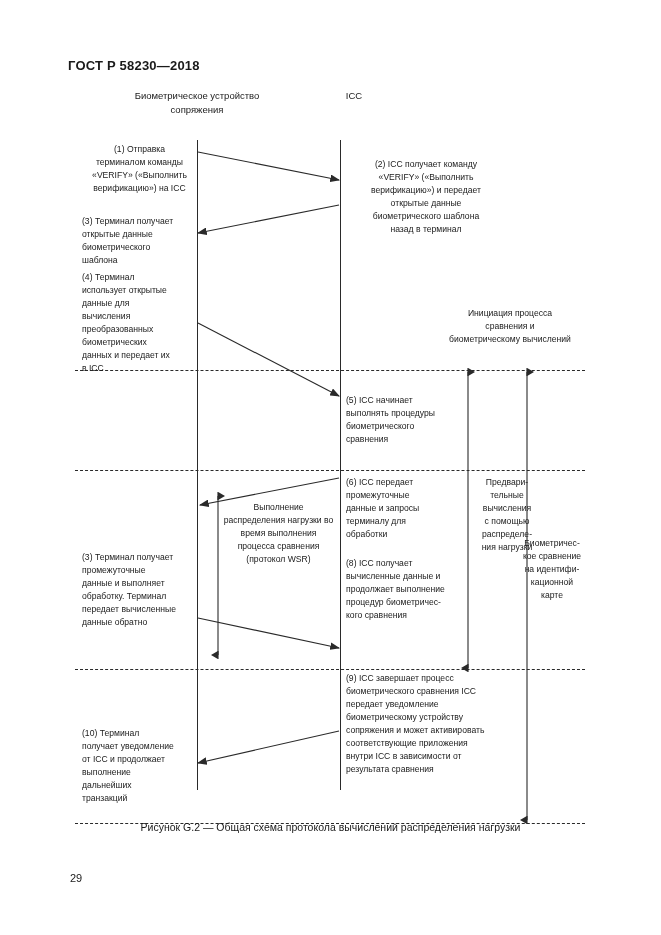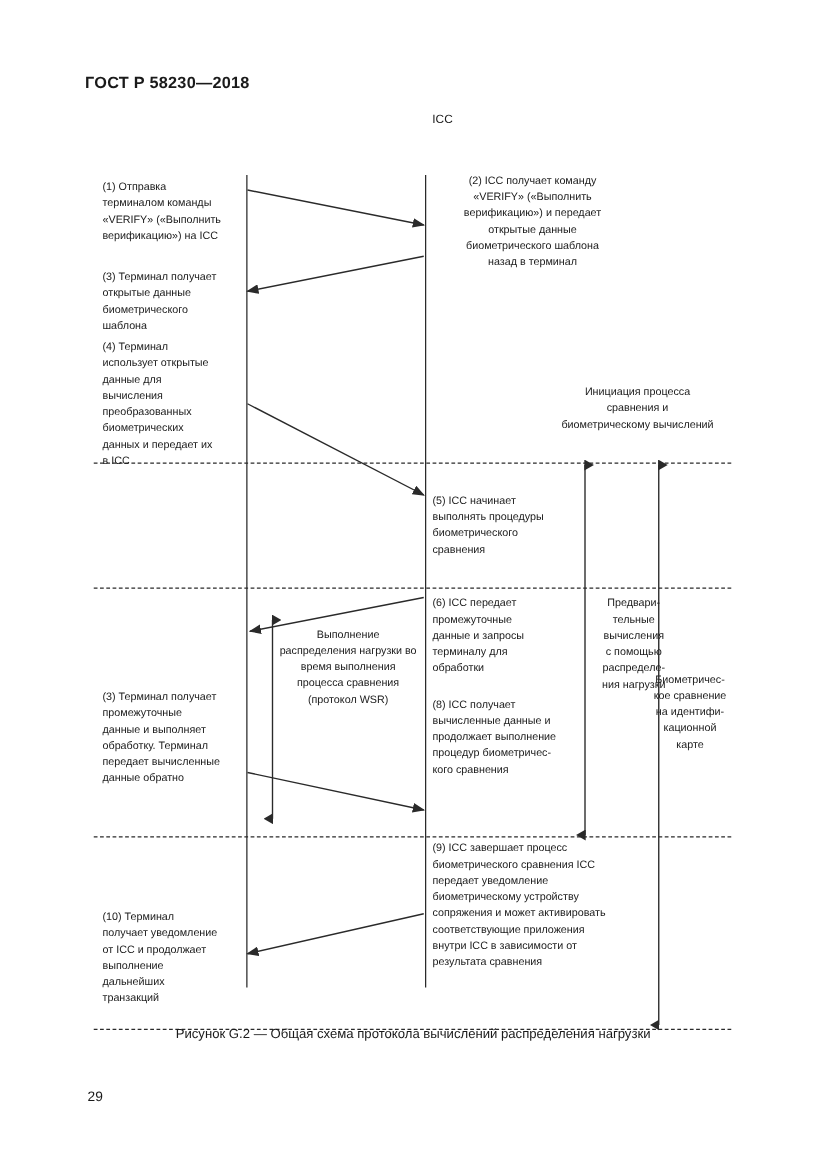--- a/index.html
+++ b/index.html
@@ -93,22 +93,22 @@
   
   .note {
     position: absolute;
     font-size: 8.6px;
     line-height: 1.52;
     white-space: pre-line;
   }
   .note.left   { text-align: left; }
   .note.center { text-align: center; }
 
-  #note-1  { left: 82px;  top: 143px; width: 115px; }
-  #note-2  { left: 346px; top: 138px; width: 160px; }
+  #note-1  { left: 82px;  top: 143px; width: 115px; text-align: center; }
+  #note-2  { left: 346px; top: 158px; width: 160px; }
   #note-3  { left: 82px;  top: 215px; width: 115px; }
   #note-4  { left: 82px;  top: 271px; width: 115px; }
   #note-5  { left: 346px; top: 380px; width: 130px; margin-top: 14px; }
   #note-6  { left: 346px; top: 476px; width: 120px; }
   #note-7  { left: 82px;  top: 551px; width: 120px; }
   #note-8  { left: 346px; top: 557px; width: 125px; }
   #note-9  { left: 346px; top: 672px; width: 150px; }
   #note-10 { left: 82px;  top: 727px; width: 115px; }
 
   #label-initiation {
@@ -131,20 +131,23 @@
     pointer-events: none;
   }
 </style>
 </head>
 <body>
 
 <div class="page">
 
   <div id="doc-header">ГОСТ Р 58230—2018</div>
 
+  <div id="lifeline-title-terminal" class="lifeline-title">Биометрическое
+устройство
+сопряжения</div>
 
   <div id="lifeline-title-icc" class="lifeline-title">ICC</div>
 
   <div id="lifeline-terminal" class="lifeline"></div>
   <div id="lifeline-icc" class="lifeline"></div>
 
   <div id="separator-1" class="separator"></div>
   <div id="separator-2" class="separator"></div>
   <div id="separator-3" class="separator"></div>
   <div id="separator-4" class="separator"></div>

